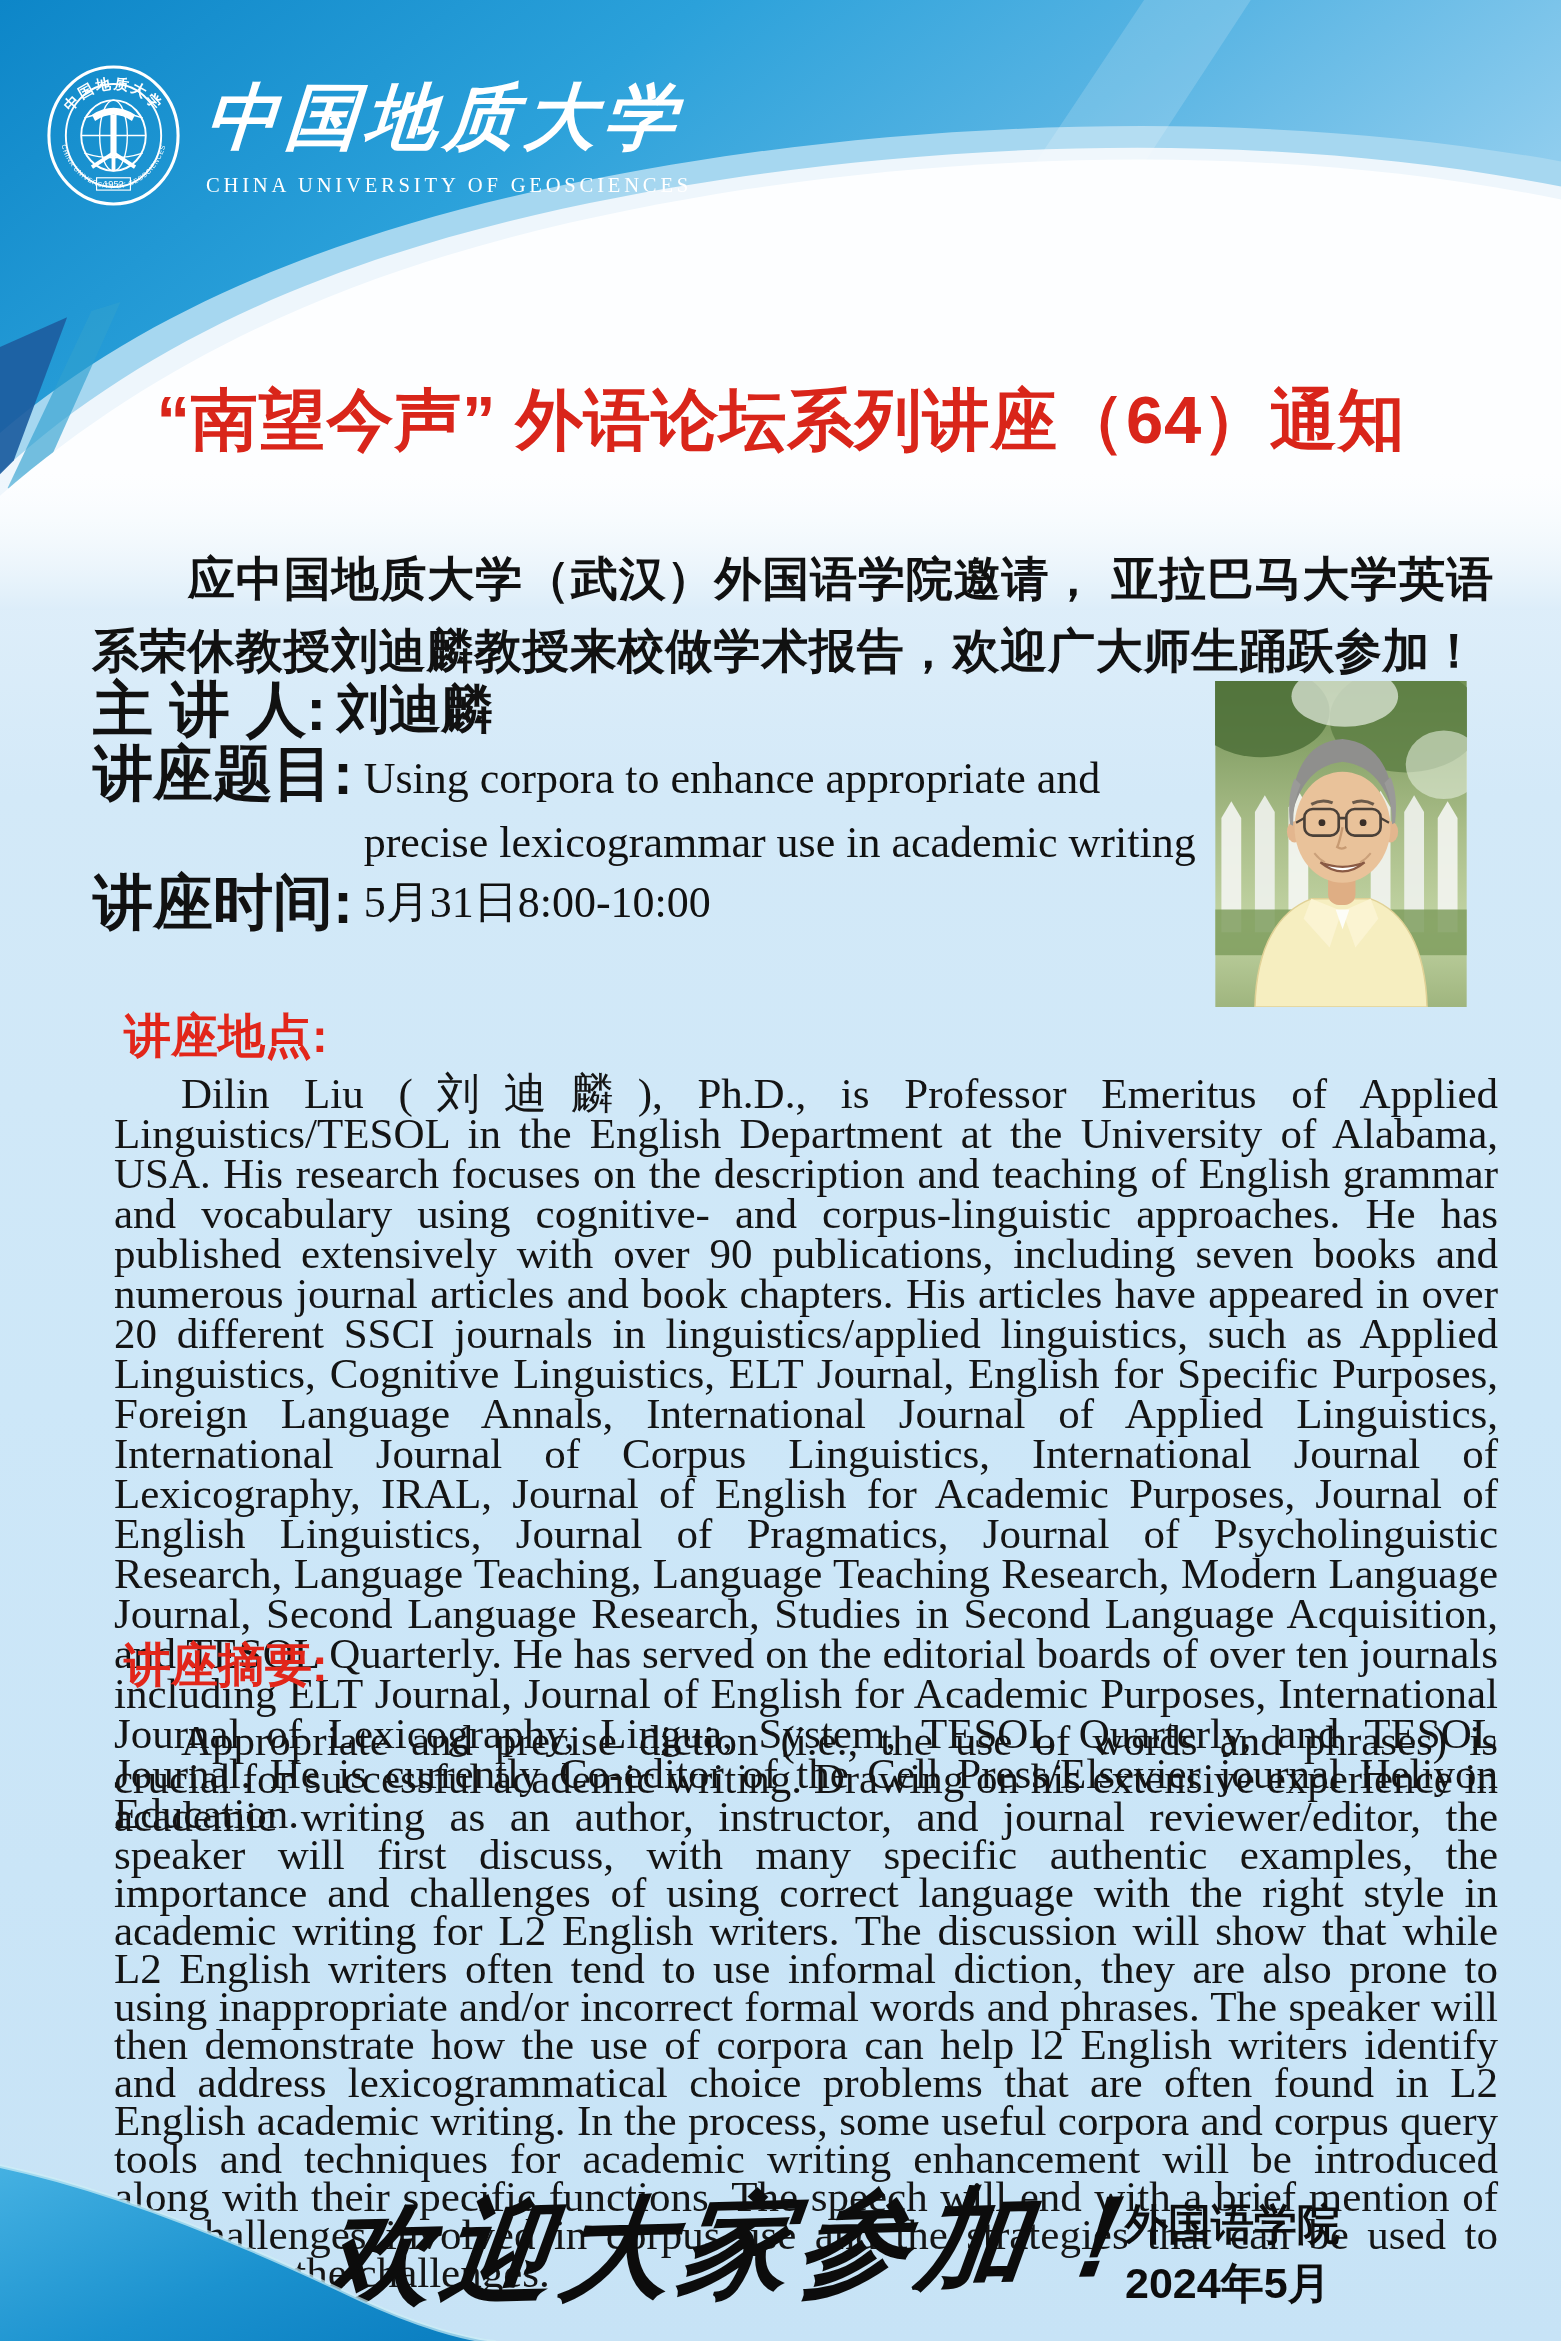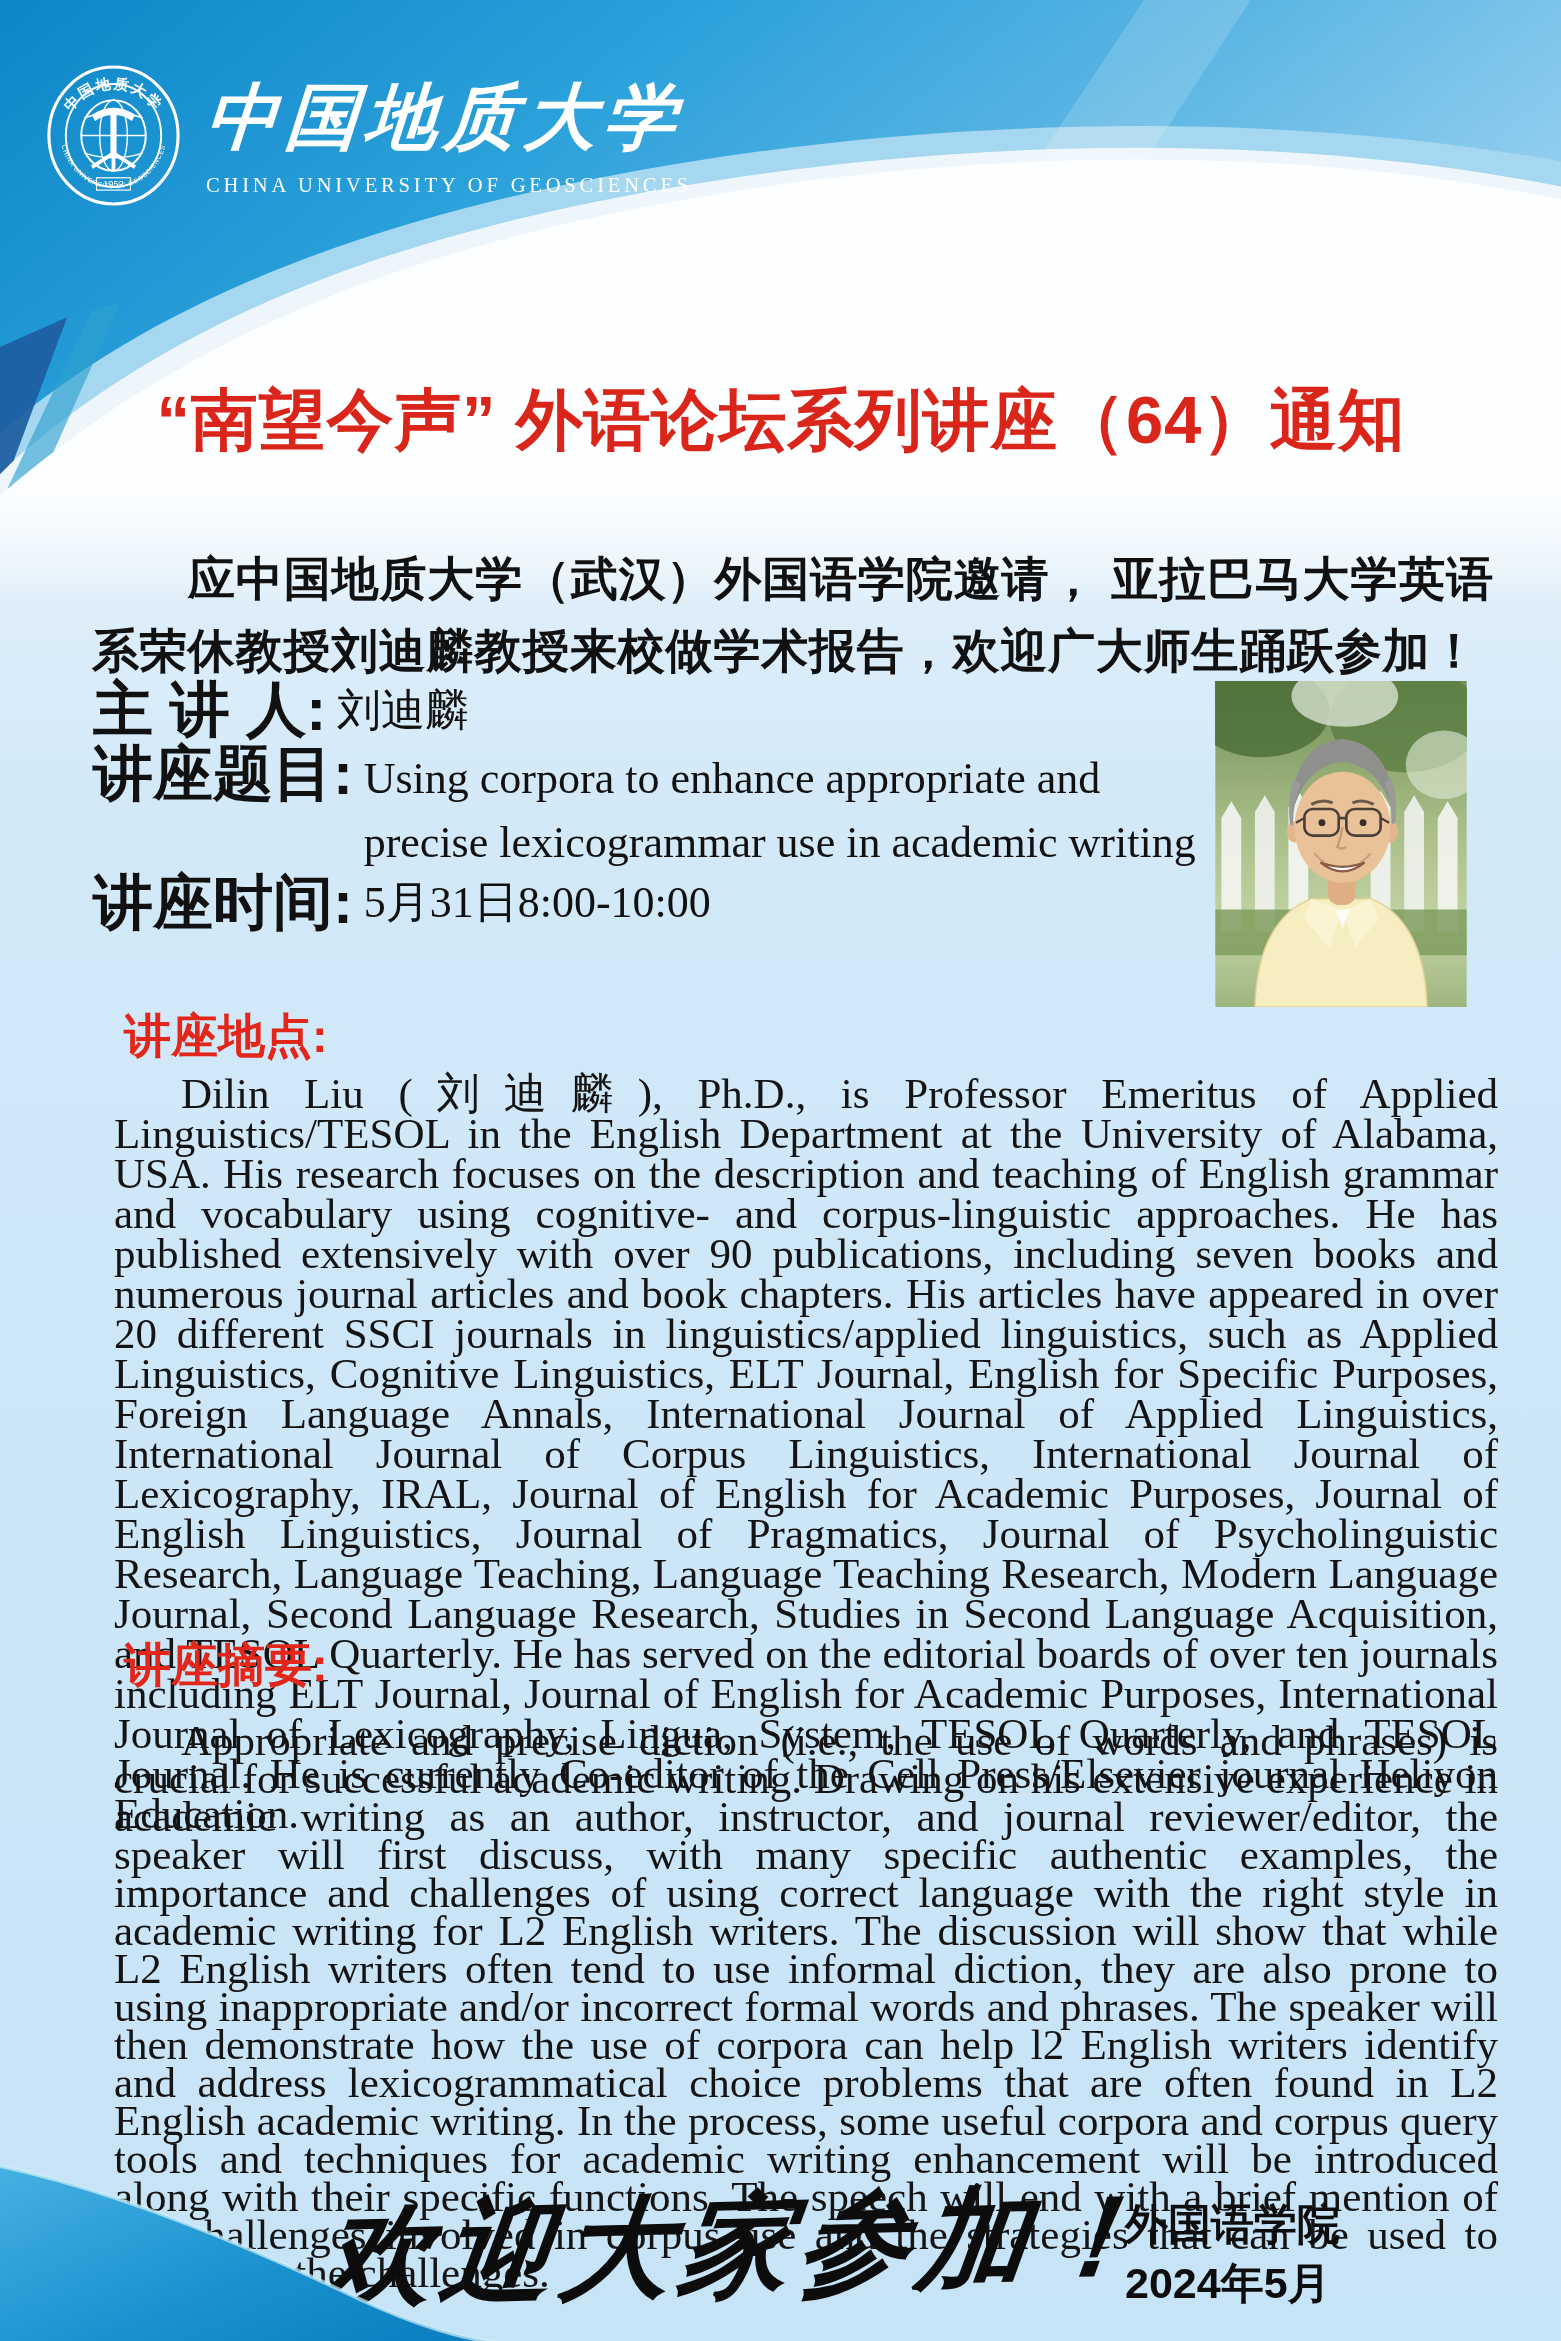--- a/index.html
+++ b/index.html
@@ -30,21 +30,21 @@
     position:absolute; left:92px; top:543px; width:1402px; margin:0;
     font-size:47px; font-weight:bold; line-height:72px; color:#111;
     text-indent:96px; letter-spacing:0.8px; text-align:justify;
   }
   .details { position:absolute; left:93px; top:683px; width:1106px; }
   .row { display:flex; align-items:flex-start; }
   .row-speaker { margin-bottom:10.7px; }
   .row-topic   { margin-bottom:1.5px; }
   .row-time    { margin-bottom:19px; }
   .lbl { font-size:60px; font-weight:bold; color:#111; white-space:nowrap; margin-right:10.7px; line-height:53px; }
-  .cn-val { font-size:44px; font-weight:normal; color:#111; line-height:53px; }
+  .cn-val { font-size:52px; font-weight:bold; color:#111; line-height:53px; }
   .serif-val { font-family:"Liberation Serif", serif; font-size:44px; color:#111; line-height:53px; }
   .topic-lines { display:block; }
   .topic-lines .tline { display:block; line-height:64px; }
   .photo { position:absolute; left:1215px; top:681px; width:252px; height:326px; }
   .sec-heading { position:absolute; left:124px; margin:0; color:#e2261a; font-size:47px; font-weight:bold; white-space:nowrap; }
   .bio-h { top:1005px; }
   .abs-h { top:1634px; }
   .para {
     position:absolute; left:114px; width:1384px; margin:0;
     font-family:"Liberation Serif", serif; font-size:43px; color:#141414;

